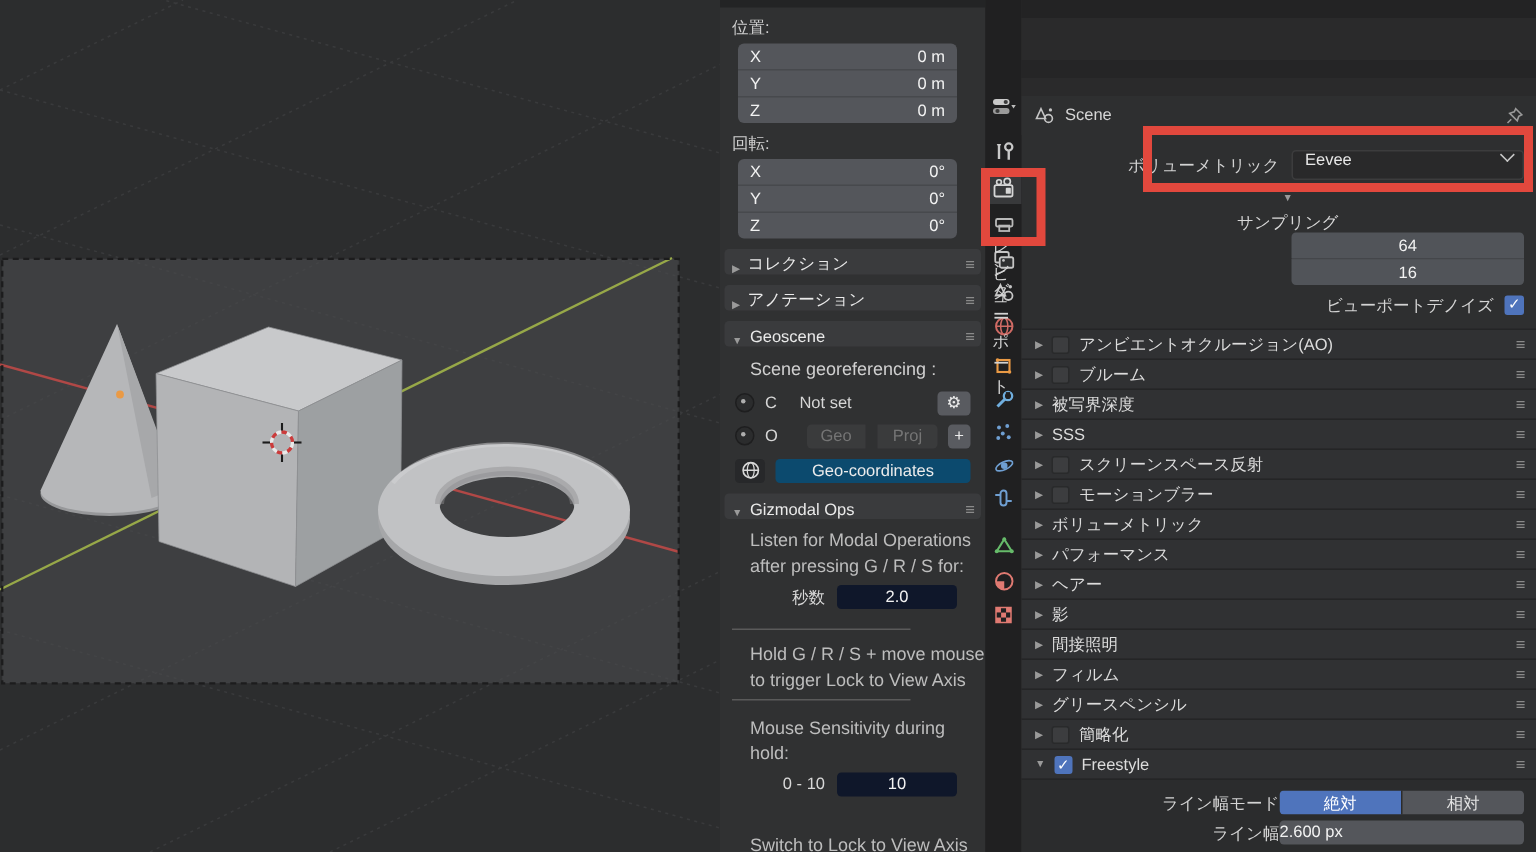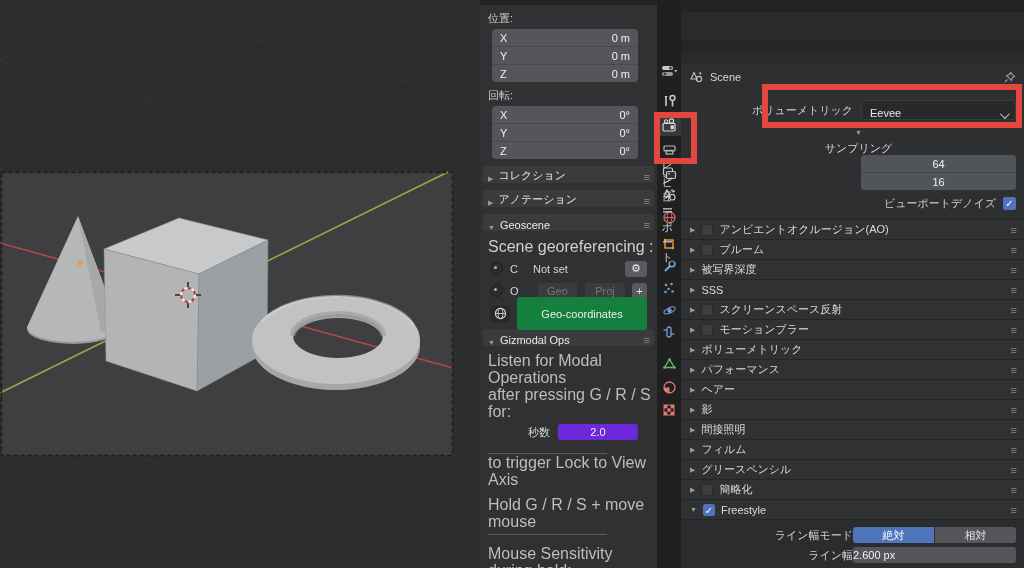--- a/index.html
+++ b/index.html
@@ -19,41 +19,41 @@
   .frow{height:17px;display:flex;align-items:center;padding:0 8px;border-top:1px solid #47494d;color:#f2f2f2;}
   .frow:first-child{border-top:none;}
   .frow .val{margin-left:auto;}
   .dropdown{margin:7px 19px 0 12px;height:17px;background:#46484c;border-radius:3px;
             display:flex;align-items:center;padding:0 8px;color:#e4e4e4;}
   .chev{margin-left:auto;width:6px;height:6px;border-right:1.5px solid #c9c9c9;border-bottom:1.5px solid #c9c9c9;transform:rotate(45deg) translateY(-2px);}
   .phead{height:17px;display:flex;align-items:flex-end;gap:5px;background:#3a3b3d;border-radius:3px;
          margin:7px 3px 0 3px;padding:0 5px;color:#eaeaea;}
   .tri{font-size:7px;color:#9a9a9a;}
   .grip{margin-left:auto;color:#8a8a8a;font-size:11px;letter-spacing:-1px;}
-  .hint{margin-left:8px;color:#bdbdbd;font-size:16px;line-height:17px;}
+  .hint{margin-left:20px;color:#bdbdbd;font-size:12px;line-height:17px;}
   .georow{display:flex;align-items:center;gap:7px;margin:5px 10px 0 10px;height:17px;}
   .radio{width:11px;height:11px;border-radius:50%;background:#2b2c2d;border:1px solid #1e1e1f;position:relative;flex:0 0 auto;}
   .radio::after{content:"";position:absolute;left:3px;top:3px;width:3px;height:3px;border-radius:50%;background:#aeaeae;}
   .btn{background:#595b60;border-radius:3px;color:#ececec;display:flex;align-items:center;justify-content:center;height:16px;}
   .btn.dis{background:#3a3b3c;color:#757575;}
   .divider{height:1px;background:#5a5a5a;margin:13px 50px 0 8px;}
   .numrow{display:flex;align-items:center;margin:4px 19px 0 8px;height:16px;}
   .numrow .nlabel{width:62px;text-align:right;color:#d8d8d8;margin-right:8px;}
-  .nfield{flex:1;background:#6d28d9;border-radius:3px;height:16px;display:flex;align-items:center;justify-content:center;color:#f2f2f2;}
+  .nfield{flex:1;background:#0f172a;border-radius:3px;height:16px;display:flex;align-items:center;justify-content:center;color:#f2f2f2;}
 
   
   #tabcol{left:657px;top:0;width:24px;height:568px;background:#202021;}
   .tab{width:24px;height:22px;display:flex;align-items:center;justify-content:center;}
   .tab.active{background:#38393b;border-radius:3px 0 0 3px;}
   #props{left:681px;top:0;width:343px;height:568px;background:#2e2f30;}
   .band{width:100%;}
   .bread{height:26px;display:flex;align-items:center;gap:6px;padding:0 8px;background:#2e2f30;}
   .engrow{display:flex;align-items:center;margin:10px 8px 0 0;height:20px;}
   .elabel{width:172px;text-align:right;padding-right:8px;color:#d3d3d3;}
-  .edrop{flex:1;background:#29292a;border:1px solid #3c3c3d;border-radius:3px;height:18px;display:flex;align-items:flex-end;padding:0 8px;color:#e8e8e8;gap:15px;}
+  .edrop{flex:1;background:#29292a;border:1px solid #3c3c3d;border-radius:3px;height:18px;display:flex;align-items:flex-start;padding:0 8px;color:#e8e8e8;gap:15px;}
   .samphead{display:flex;align-items:center;gap:5px;margin:9px 0 0 12px;height:18px;color:#d8d8d8;flex-direction:column;}
   .sampfields{margin-left:180px;margin-right:8px;}
   .sfield{background:#515459;height:17px;display:flex;align-items:center;justify-content:center;color:#f2f2f2;border-top:1px solid #44464a;}
   .sfield:first-child{border-radius:3px 3px 0 0;border-top:none;}
   .sfield:last-child{border-radius:0 0 3px 3px;}
   .slabels{position:absolute;right:351px;text-align:right;color:#d3d3d3;}
   .denoise{display:flex;align-items:center;justify-content:flex-end;gap:7px;margin:4px 8px 0 0;height:18px;color:#d3d3d3;}
   .cb{width:13px;height:13px;border-radius:2px;background:#3c3d3f;border:1px solid #292a2b;box-sizing:border-box;flex:0 0 auto;}
   .cb.checked{background:#4f74bc;border-color:#4f74bc;color:#fff;font-size:10px;line-height:11px;text-align:center;}
   .cb.small{width:12px;height:12px;}
@@ -209,21 +209,21 @@
       </span>
     </div>
     <div class="georow" style="margin-top:6px;">
       <span class="btn" style="width:20px;background:#27282a;">
         <svg width="13" height="13" viewBox="0 0 14 14">
           <circle cx="7" cy="7" r="5.5" fill="none" stroke="#d8d8d8" stroke-width="1.2"></circle>
           <ellipse cx="7" cy="7" rx="2.5" ry="5.5" fill="none" stroke="#d8d8d8" stroke-width="0.9"></ellipse>
           <line x1="1.5" y1="7" x2="12.5" y2="7" stroke="#d8d8d8" stroke-width="0.9"></line>
         </svg>
       </span>
-      <span class="btn" style="flex:1;background:#15803d;height:33px;">
+      <span class="btn" style="flex:1;background:#0c4a6e;height:16px;">
         <span>Geo-coordinates</span>
       </span>
     </div>
 
     <div class="phead">
       <span class="tri">▼</span>
       <span>Gizmodal Ops</span>
       <span class="grip">≡</span>
     </div>
 
@@ -231,22 +231,22 @@
     <div class="hint">after pressing G / R / S for:</div>
 
     <div class="numrow">
       <span class="nlabel">秒数</span>
       <span class="nfield">
         <span>2.0</span>
       </span>
     </div>
 
     <div class="divider"></div>
+    <div class="hint" style="margin-top:8px;">Hold G / R / S + move mouse</div>
     <div class="hint">to trigger Lock to View Axis</div>
-    <div class="hint" style="margin-top:8px;">Hold G / R / S + move mouse</div>
     <div class="divider" style="margin-top:4px;"></div>
 
     <div class="hint" style="margin-top:10px;">Mouse Sensitivity during hold:</div>
     <div class="numrow">
       <span class="nlabel">0 - 10</span>
       <span class="nfield">
         <span>10</span>
       </span>
     </div>
 

